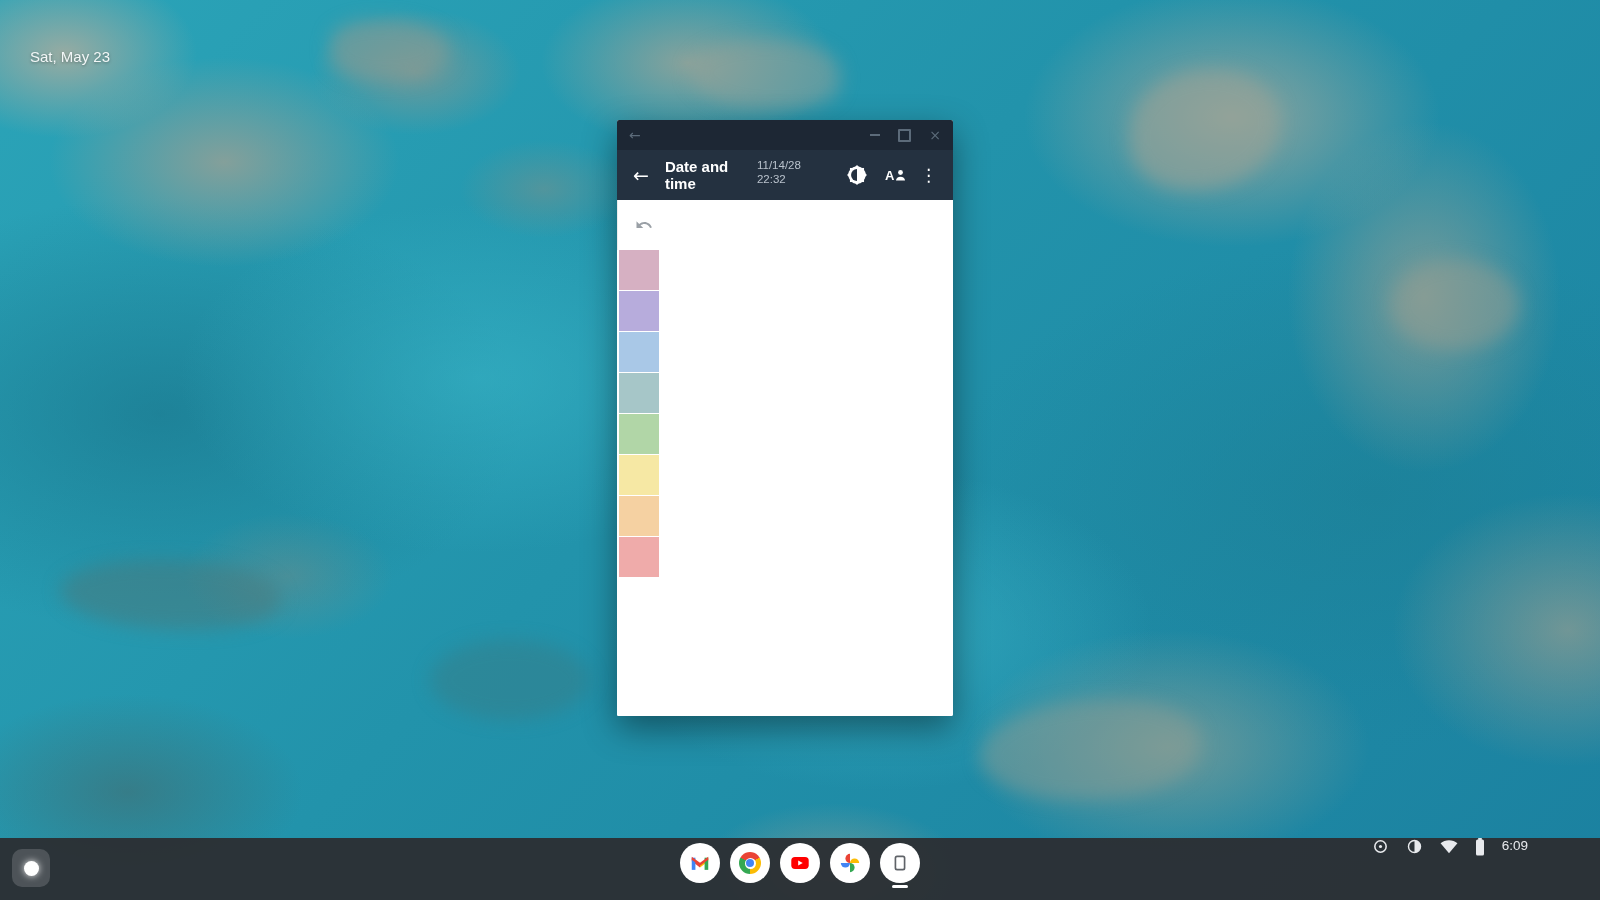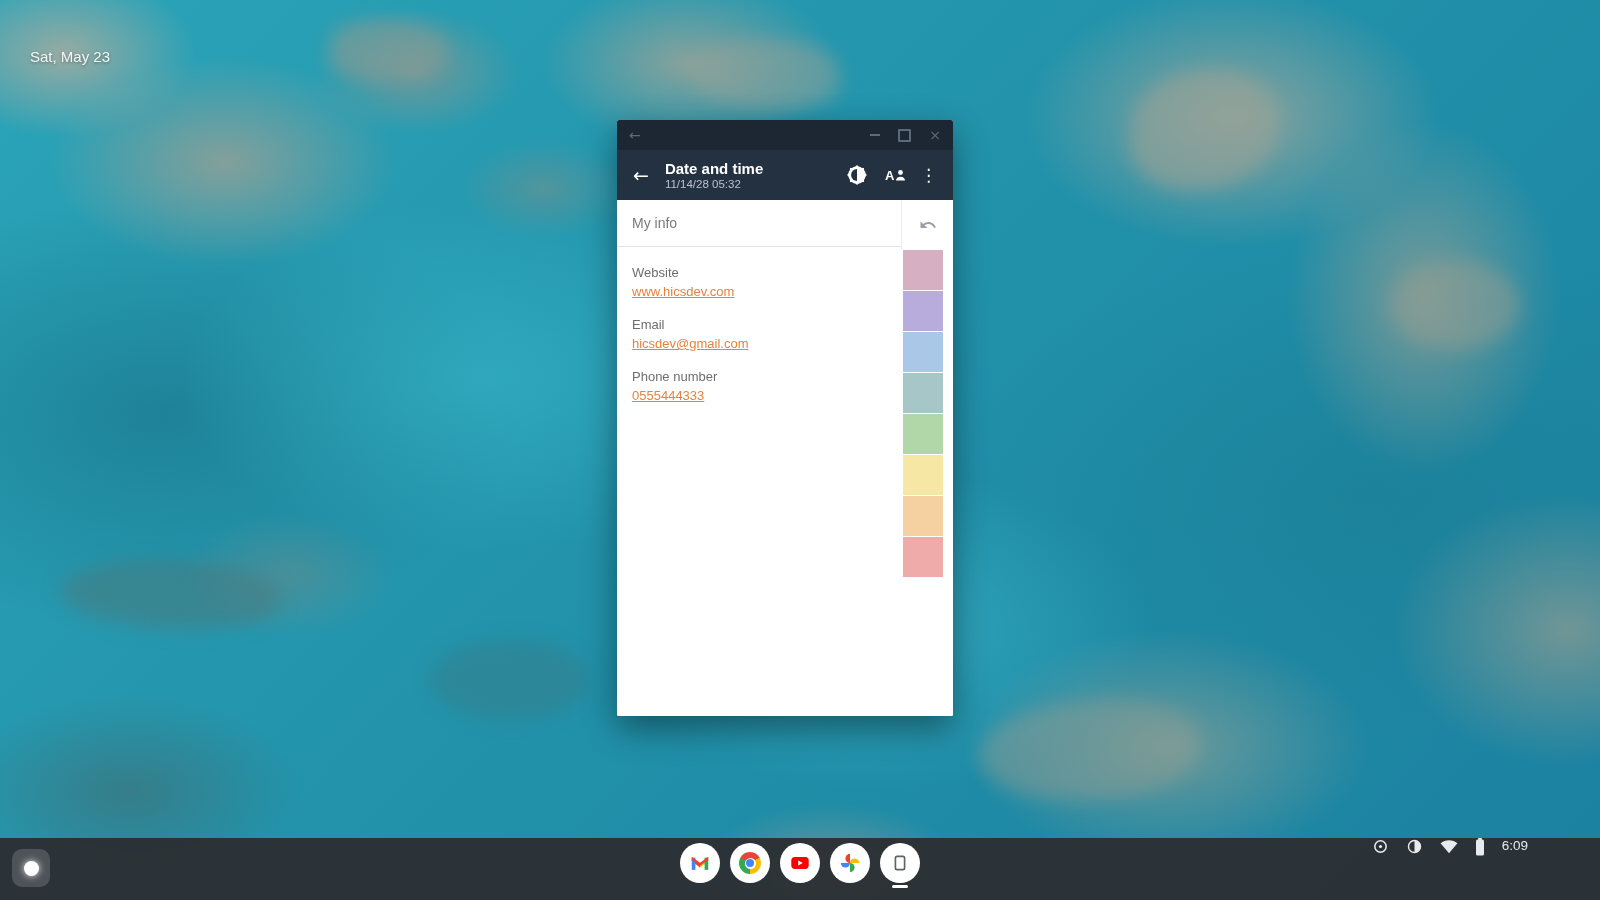--- a/index.html
+++ b/index.html
@@ -49,21 +49,21 @@
     box-shadow:0 12px 34px rgba(0,0,0,.42);}
   .caption-bar{flex:0 0 30px;background:#1d2734;display:flex;align-items:center;padding:0 12px;}
   .cap-back{color:#5c6b7a;font-size:14px;line-height:1;}
   .cap-controls{margin-left:auto;display:flex;align-items:center;gap:18px;}
   .cap-min{width:10px;height:2px;background:#5c6b7a;}
   .cap-max{width:9px;height:9px;border:2px solid #5c6b7a;border-radius:1px;}
   .cap-close{color:#5c6b7a;font-size:14px;line-height:1;}
 
   .app-bar{flex:0 0 50px;background:#243140;display:flex;align-items:center;padding:0 16px;gap:16px;}
   .ab-back{color:#fff;font-size:19px;line-height:1;cursor:pointer;}
-  .ab-titles{display:flex;flex-direction:column;}
+  .ab-titles{display:flex;flex-direction:row;}
   .ab-title{color:#fff;font-weight:bold;font-size:15px;line-height:17px;}
   .ab-subtitle{color:#b9c2cc;font-size:11.5px;line-height:14px;}
   .ab-actions{margin-left:auto;display:flex;align-items:center;gap:13px;}
   .ab-dots{color:#fff;font-size:17px;line-height:1;cursor:pointer;}
 
   .content{flex:1;display:flex;min-height:0;background:#fff;}
   .main-col{flex:1;display:flex;flex-direction:column;min-width:0;}
   .title-field{height:46px;line-height:46px;padding:0 15px;color:#7a7a7a;font-size:14px;
     border-bottom:1px solid #e3e3e3;cursor:text;}
   .note-body{padding:16px 15px;flex:1;cursor:text;}
@@ -118,21 +118,21 @@
       <span class="cap-min"></span>
       <span class="cap-max"></span>
       <span class="cap-close glyph">×</span>
     </div>
   </div>
 
   <div class="app-bar">
     <span class="ab-back glyph">←</span>
     <div class="ab-titles">
       <div class="ab-title">Date and time</div>
-      <div class="ab-subtitle">11/14/28 05:32</div>
+      <div class="ab-subtitle">11/14/28 22:32</div>
     </div>
     <div class="ab-actions">
       <span style="display:flex;">
         <svg width="26" height="26" viewBox="0 0 24 24">
           <rect x="5.5" y="5.5" width="13" height="13" fill="#fff"></rect>
           <rect x="5.5" y="5.5" width="13" height="13" fill="#fff" transform="rotate(45 12 12)"></rect>
           <circle cx="12" cy="12" r="8" fill="#fff"></circle>
           <path d="M12 6.5a5.5 5.5 0 0 0 0 11z" fill="#243140"></path>
         </svg>
       </span>
@@ -141,37 +141,20 @@
           <text x="2" y="16" font-size="13" font-weight="bold" fill="#fff" font-family="Liberation Sans, sans-serif">A</text>
           <circle cx="17.5" cy="8.5" r="2.4" fill="#fff"></circle>
           <path d="M13 16.5c0-2.4 2-3.8 4.5-3.8s4.5 1.4 4.5 3.8z" fill="#fff"></path>
         </svg>
       </span>
       <span class="ab-dots glyph">⋮</span>
     </div>
   </div>
 
   <div class="content">
-    <div class="main-col">
-      <div class="title-field">My info</div>
-      <div class="note-body">
-        <div class="note-group">
-          <div class="note-label">Website</div>
-          <span class="note-link">www.hicsdev.com</span>
-        </div>
-        <div class="note-group">
-          <div class="note-label">Email</div>
-          <span class="note-link">hicsdev@gmail.com</span>
-        </div>
-        <div class="note-group">
-          <div class="note-label">Phone number</div>
-          <span class="note-link">0555444333</span>
-        </div>
-      </div>
-    </div>
     <div class="right-rail">
       <div class="undo-area">
         <svg width="18" height="18" viewBox="0 0 24 24">
           <path d="M12.5 8c-2.65 0-5.05.99-6.9 2.6L2 7v9h9l-3.62-3.62c1.39-1.16 3.16-1.88 5.12-1.88 3.54 0 6.55 2.31 7.6 5.5l2.37-.78C21.08 11.03 17.15 8 12.5 8z" fill="#9aa0a6"></path>
         </svg>
       </div>
       <div class="swatches">
         <div class="swatch" style="background: rgb(214, 176, 194);"></div>
         <div class="swatch" style="background: rgb(183, 172, 220);"></div>
         <div class="swatch" style="background: rgb(169, 200, 231);"></div>

